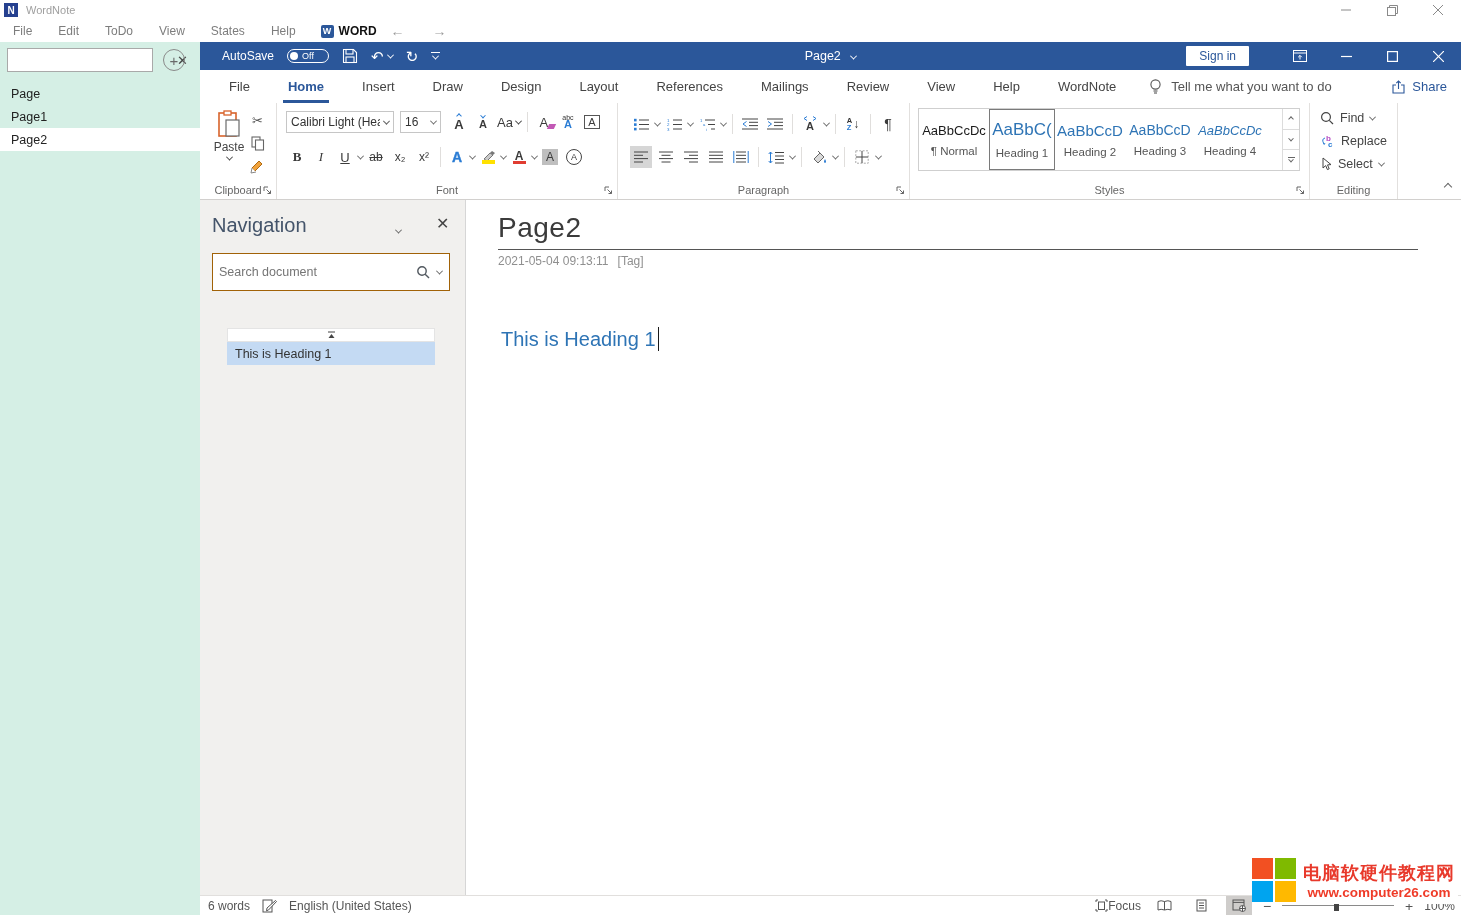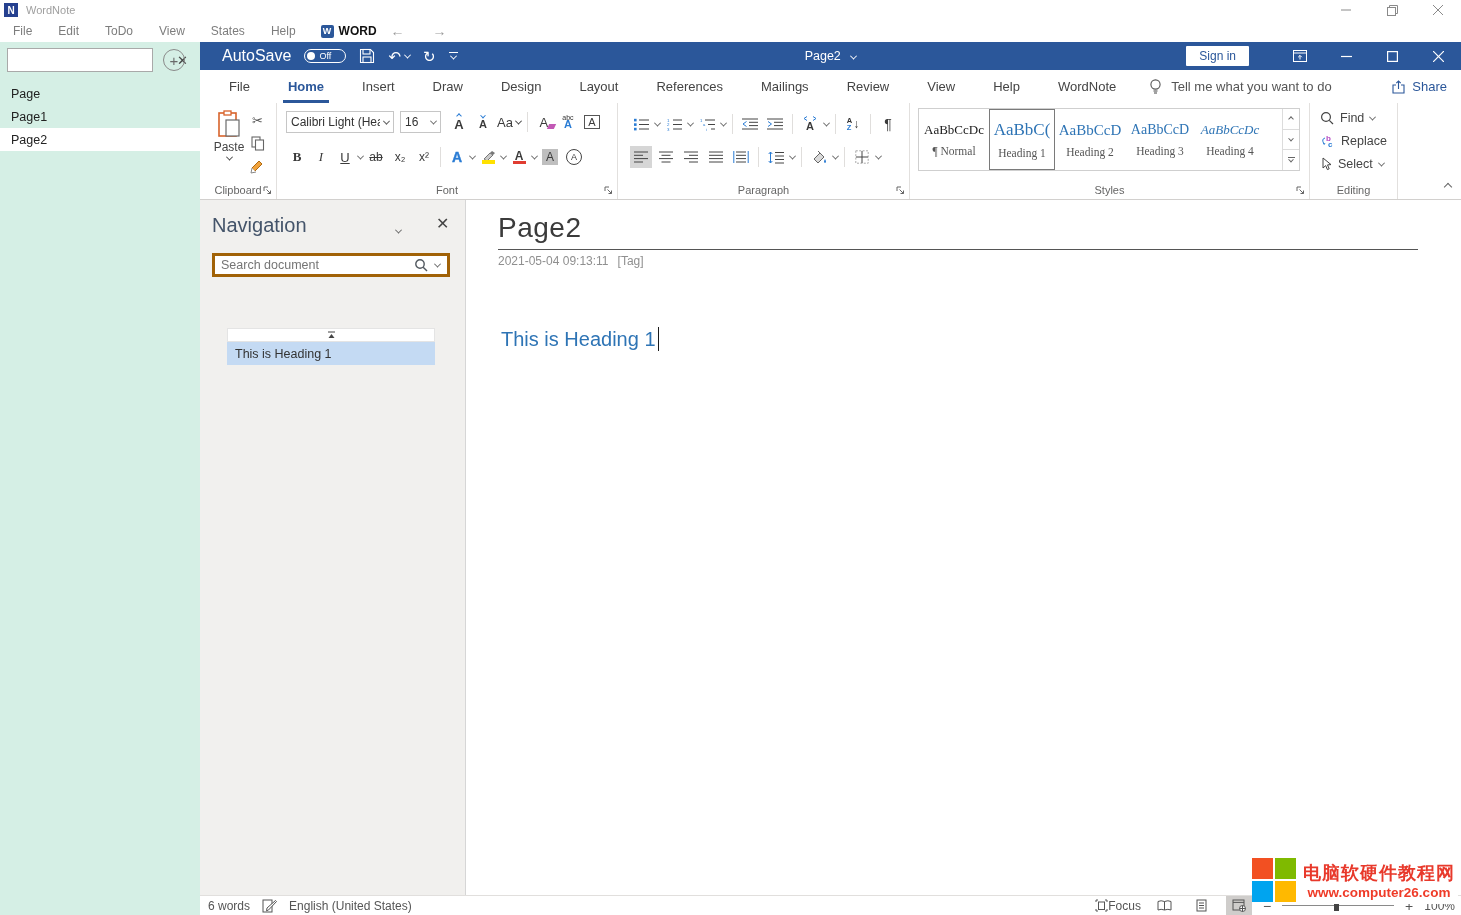--- a/index.html
+++ b/index.html
@@ -25,21 +25,21 @@
   .sb-search input { flex:1; border:none; outline:none; font-size:12px; padding:0 4px; background:transparent; }
   .sb-x { color:#444; font-size:13px; padding:0 6px; }
   .sb-add { position:absolute; left:163px; top:7px; width:22px; height:22px; border:1px solid #8a8a8a; border-radius:50%; color:#6a6a6a; font-size:15px; display:flex; align-items:center; justify-content:center; }
   .sb-list { position:absolute; left:0; top:40px; width:208px; }
   .sb-item { height:23px; display:flex; align-items:center; padding-left:11px; font-size:12.5px; color:#222; }
   .sb-item.sel { background:#fff; }
 
   
   .wtb { position:absolute; left:200px; top:42px; width:1261px; height:28px; background:#2b579a; color:#fff; display:flex; align-items:center; }
   .wtb-left { display:flex; align-items:center; gap:13px; padding-left:22px; }
-  .autosave-lbl { font-size:16px; }
+  .autosave-lbl { font-size:12px; }
   .toggle { width:42px; height:14px; border:1px solid #fff; border-radius:8px; display:flex; align-items:center; padding:0 2px; gap:4px; }
   .tdot { width:8px; height:8px; border-radius:50%; background:#fff; }
   .tofftxt { font-size:9px; }
   .wtb-title { position:absolute; left:0; right:0; text-align:center; font-size:12.5px; pointer-events:none; }
   .wtb-title span { pointer-events:auto; }
   .wtb-right { position:absolute; right:0; top:0; height:28px; display:flex; align-items:center; }
   .signin { background:#fff; color:#2b579a; font-size:12px; padding:3px 13px; border-radius:1px; margin-right:28px; }
   .wwb { width:46px; height:28px; display:flex; align-items:center; justify-content:center; color:#fff; }
   .cv { display:inline-block; width:5px; height:5px; border-right:1.2px solid currentColor; border-bottom:1.2px solid currentColor; transform:rotate(45deg) translate(-1px,-1px); }
   .cv-up { transform:rotate(225deg); }
@@ -78,41 +78,41 @@
   .shad-a { background:#bfbfbf; padding:1px 4px; font-size:12px; }
   .bord-a { border:1px solid #555; padding:0 3px; font-size:11px; }
   .enclose { width:16px; height:16px; border:1px solid #444; border-radius:50%; font-size:9px; display:flex; align-items:center; justify-content:center; }
   .phon { display:flex; flex-direction:column; line-height:0.8; align-items:center; }
   .phon .s1 { font-size:7px; color:#333; } .phon .s2 { font-size:11px; color:#2a7cd4; font-weight:bold; }
   .clearfmt { position:relative; font-size:13px; }
   .clearfmt::after { content:""; position:absolute; right:-7px; bottom:1px; width:7px; height:5px; background:#c258b5; transform:skewX(-25deg); }
   .sortico { display:flex; align-items:center; gap:1px; }
   .sortico .lets { display:flex; flex-direction:column; font-size:7.5px; line-height:1; color:#333; font-weight:bold; }
   .styles-gal { position:absolute; left:8px; top:5px; width:382px; height:63px; border:1px solid #cfcfcf; background:#fff; display:flex; }
-  .sty { width:70px; display:flex; flex-direction:column; align-items:center; justify-content:center; gap:7px;font-family:Liberation Serif, serif; }
+  .sty { width:70px; display:flex; flex-direction:column; align-items:center; justify-content:center; gap:7px; }
   .sty .pv { color:#2e74b5; }
   .sty .nm { font-size:11.5px; color:#555; }
   .sty.s-normal .pv { color:#1a1a1a; font-size:13px; }
   .sty.s-h1 { border:1px solid #7a7a7a; background:#fff; width:66px; }
   .sty.s-h1 .pv { font-size:17px; }
   .sty.s-h2 .pv { font-size:15px; }
   .sty.s-h3 .pv { font-size:14px; }
   .sty.s-h4 .pv { font-size:13px; font-style:italic; }
   .gal-scroll { width:17px; margin-left:auto; border-left:1px solid #dcdcdc; display:flex; flex-direction:column; }
   .gal-scroll div { flex:1; display:flex; align-items:center; justify-content:center; color:#666; border-bottom:1px solid #dcdcdc; }
   .gal-scroll div:last-child { border-bottom:none; }
   .edit-row { position:absolute; left:10px; display:flex; align-items:center; gap:6px; font-size:12.5px; color:#444; }
   .rib-collapse { position:absolute; right:10px; bottom:5px; color:#666; }
 
   
   .navpane { position:absolute; left:200px; top:200px; width:266px; height:695px; background:#f1f0ee; border-right:1px solid #d6d6d6; }
   .np-title { position:absolute; left:12px; top:14px; font-size:20px; font-weight:300; color:#44546a; }
   .np-caret { position:absolute; left:196px; top:20px; color:#666; }
   .np-close { position:absolute; left:236px; top:14px; color:#444; font-size:16px; }
-  .np-search { position:absolute; left:12px; top:53px; width:238px; height:24px; background:#fff; border:3px solid #a16207; display:flex; align-items:center; }
+  .np-search { position:absolute; left:12px; top:53px; width:238px; height:38px; background:#fff; border:1px solid #a16207; display:flex; align-items:center; }
   .np-search input { flex:1; border:none; outline:none; background:transparent; font-size:12.5px; color:#767676; padding:0 6px; }
   .np-search .mag { padding:0 4px; }
   .np-search .cv { margin:0 7px 0 3px; color:#666; }
   .np-tabs { position:absolute; left:0; top:90px; width:266px; height:29px; display:flex; padding-left:13px; gap:32px; border-bottom:1px solid #ddd; }
   .np-tab { font-size:12.5px; color:#444; display:flex; align-items:center; position:relative; }
   .np-tab.active { color:#2b579a; font-weight:bold; }
   .np-tab.active::after { content:""; position:absolute; left:-2px; right:-2px; bottom:0; height:3px; background:#2b579a; }
   .np-colbar { position:absolute; left:27px; top:128px; width:208px; height:14px; background:#fff; border:1px solid #e4e4e4; display:flex; align-items:center; justify-content:center; }
   .np-item { position:absolute; left:27px; top:142px; width:208px; height:23px; background:#c4daf3; display:flex; align-items:center; padding-left:8px; font-size:12.5px; color:#333; }
 

